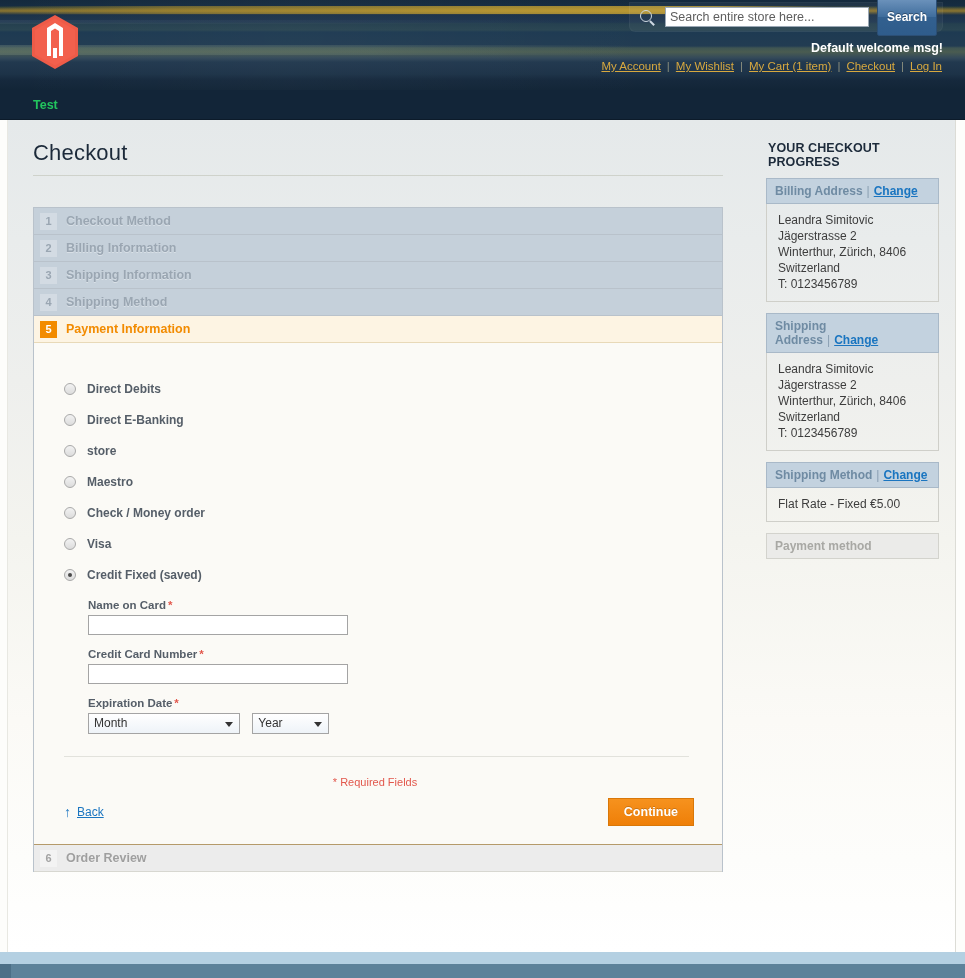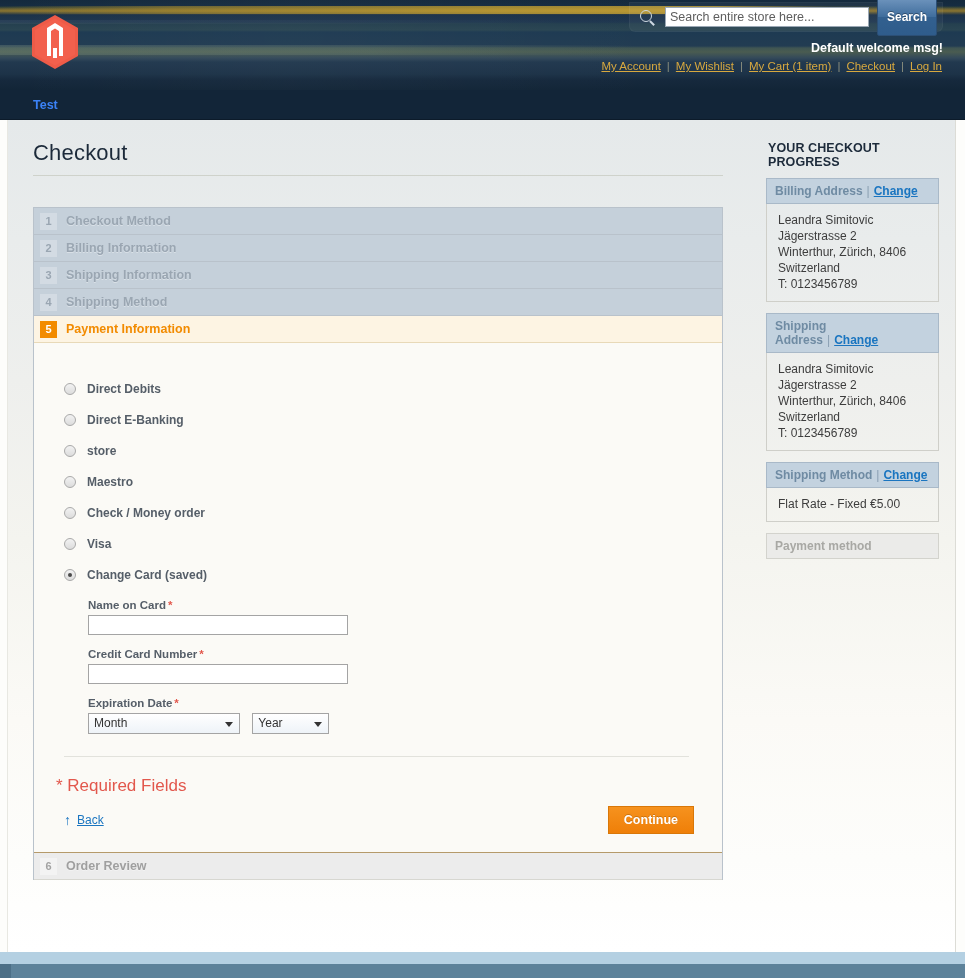--- a/index.html
+++ b/index.html
@@ -160,21 +160,21 @@
   .nav-bar {
     height: 30px;
     background: #122538;
     border-bottom: 1px solid #0c1b2a;
     display: flex;
     align-items: center;
     padding-left: 33px;
     box-sizing: border-box;
   }
   .nav-item {
-    color: #3b82f6;
+    color: #22c55e;
     font-size: 12.5px;
     font-weight: bold;
     text-decoration: none;
   }
 
   
   .page-wrap {
     position: relative;
     height: 832px;
     background: #fdfdfb;
@@ -353,23 +353,23 @@
   .sel-month { width: 152px; margin-right: 9px; }
   .sel-year { width: 77px; }
 
   .form-divider {
     border: none;
     border-top: 1px solid #e2e2dc;
     margin: 22px 0 0 8px;
     width: 625px;
   }
   .required-note {
-    text-align: left;
+    text-align: center;
     color: #e2574c;
-    font-size: 17px;
+    font-size: 11px;
     margin: 19px 6px 0 0;
   }
   .buttons-row {
     display: flex;
     align-items: center;
     justify-content: space-between;
     margin-top: 10px;
     padding: 0 6px 0 8px;
   }
   .back-link {
@@ -552,21 +552,21 @@
             <li class="pay-item">
               <span class="radio"></span>
               <span class="pay-label">Check / Money order</span>
             </li>
             <li class="pay-item">
               <span class="radio"></span>
               <span class="pay-label">Visa</span>
             </li>
             <li class="pay-item">
               <span class="radio checked"></span>
-              <span class="pay-label">Change Card (saved)</span>
+              <span class="pay-label">Credit Fixed (saved)</span>
             </li>
           </ul>
 
           <div class="cc-form">
 
             <div class="field">
               <label class="field-label"><span>Name on Card</span><span class="req">*</span></label>
               <input class="text-input" type="text" style="">
             </div>
 

